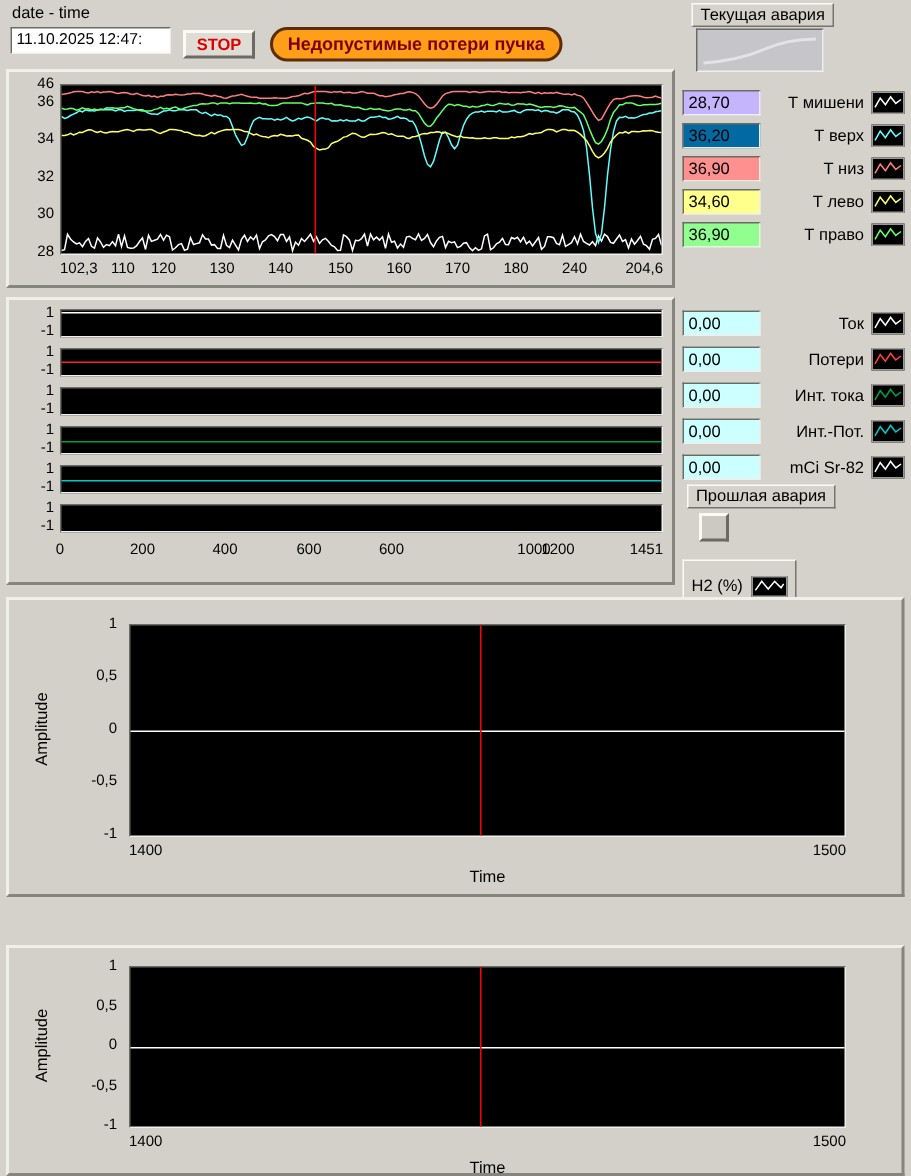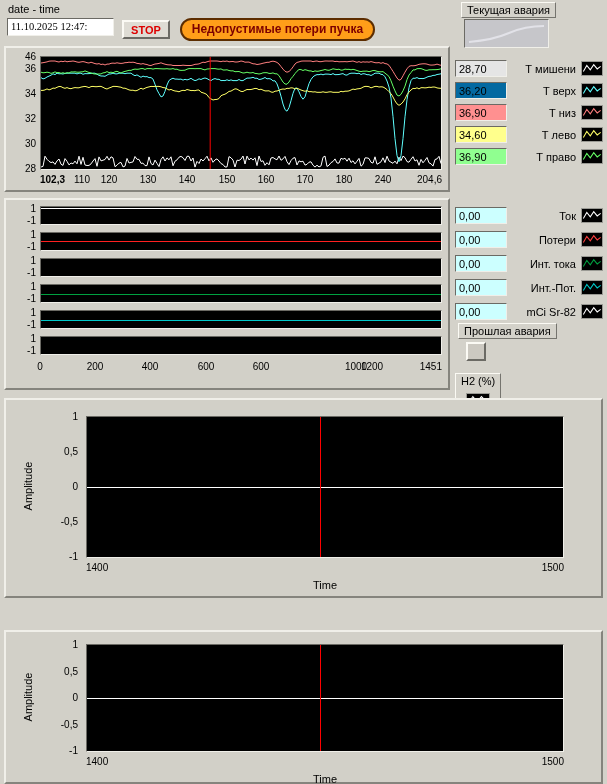--- a/index.html
+++ b/index.html
@@ -8,21 +8,21 @@
     width:607px; height:784px; position:relative; overflow:hidden;
     background:#d4d2ca; color:#000;
     font-family:"Liberation Sans", sans-serif; font-size:11px;
   }
   .abs { position:absolute; }
   .panel {
     position:absolute; background:#d2d0c8;
     border:2px solid; border-color:#f0efe9 #85847d #85847d #f0efe9;
   }
   .sunken {
-    border:1px solid; border-color:#6b6a64 #f0efe9 #f0efe9 #6b6a64;font-family:Liberation Serif, serif;
+    border:1px solid; border-color:#6b6a64 #f0efe9 #f0efe9 #6b6a64;
   }
   .raised {
     border:2px solid; border-color:#fbfaf4 #6b6a64 #6b6a64 #fbfaf4;
   }
   .framed-label {
     position:absolute; display:inline-flex; align-items:center; gap:6px;
     border:1px solid; border-color:#fbfaf4 #75746e #75746e #fbfaf4;
     padding:1px 5px; background:#d4d2ca; white-space:nowrap;
   }
   .plot { position:absolute; background:#000;
@@ -75,36 +75,36 @@
         <polyline points="0,110.0 2,109.4 4,99.2 6,102.3 8,104.3 10,105.6 12,104.9 14,107.4 16,103.9 18,102.0 20,107.2 22,108.4 24,101.6 26,104.3 28,107.9 30,106.0 32,106.8 34,104.1 36,106.8 38,99.2 40,107.4 42,100.3 44,108.0 46,108.5 48,108.4 50,106.9 52,104.0 54,101.6 56,109.3 58,99.9 60,103.9 62,103.2 64,102.5 66,99.3 68,103.1 70,99.8 72,100.9 74,109.7 76,108.2 78,106.1 80,105.4 82,109.9 84,109.1 86,101.5 88,106.0 90,105.4 92,104.9 94,99.5 96,102.3 98,102.4 100,106.4 102,106.1 104,108.6 106,108.6 108,99.9 110,106.5 112,108.0 114,103.1 116,106.4 118,109.6 120,102.5 122,99.8 124,104.0 126,100.9 128,102.8 130,99.8 132,108.8 134,104.2 136,102.9 138,100.2 140,99.4 142,100.7 144,103.5 146,99.3 148,99.3 150,104.0 152,101.0 154,110.1 156,104.4 158,106.5 160,102.0 162,104.0 164,101.7 166,99.2 168,103.9 170,100.9 172,105.3 174,102.9 176,101.9 178,104.0 180,106.6 182,107.5 184,110.0 186,109.9 188,99.6 190,100.8 192,103.1 194,110.0 196,103.2 198,103.5 200,102.1 202,99.0 204,107.0 206,99.1 208,102.9 210,101.1 212,103.1 214,100.8 216,108.6 218,99.0 220,104.5 222,103.8 224,108.3 226,105.7 228,107.8 230,101.0 232,100.5 234,101.9 236,102.8 238,99.0 240,103.3 242,101.9 244,99.4 246,104.7 248,107.6 250,103.6 252,101.2 254,100.6 256,108.0 258,103.9 260,104.8 262,104.2 264,108.1 266,107.3 268,105.2 270,104.8 272,108.2 274,110.1 276,108.2 278,109.9 280,108.9 282,100.3 284,99.1 286,109.5 288,108.2 290,105.6 292,104.5 294,101.9 296,106.0 298,106.1 300,101.3 302,102.2 304,101.2 306,104.2 308,101.2 310,105.5 312,103.8 314,106.9 316,104.2 318,101.4 320,109.2 322,107.3 324,100.9 326,100.9 328,101.5 330,105.3 332,106.1 334,99.8 336,107.3 338,106.1 340,104.8 342,100.8 344,105.6 346,99.2 348,104.0 350,105.2 352,106.3 354,104.1 356,106.8 358,100.2 360,103.7 362,99.1 364,100.7 366,104.6 368,105.2 370,102.3 372,99.7 374,104.0 376,102.8 378,108.3 380,102.4 382,105.8 384,103.3 386,100.5 388,105.8 390,106.8 392,109.1 394,102.5 396,101.9 398,99.3 400,106.6" fill="none" stroke="#ffffff" stroke-width="1"></polyline>
         <polyline points="0,20.6 2,21.9 4,21.3 6,20.0 8,19.1 10,18.2 12,16.8 14,17.6 16,16.2 18,16.8 20,16.7 22,17.0 24,16.4 26,16.2 28,16.2 30,16.2 32,16.2 34,16.2 36,16.9 38,16.2 40,16.2 42,17.3 44,16.6 46,16.7 48,16.6 50,16.4 52,16.2 54,16.2 56,17.2 58,18.4 60,19.0 62,19.0 64,19.3 66,18.1 68,17.0 70,16.9 72,16.2 74,16.8 76,16.9 78,16.2 80,16.2 82,16.2 84,16.7 86,16.2 88,16.2 90,16.2 92,17.7 94,18.7 96,17.9 98,19.1 100,20.3 102,19.1 104,19.8 106,19.6 108,20.6 110,20.6 112,22.1 114,27.3 116,32.9 118,36.6 120,39.9 122,39.0 124,34.3 126,28.0 128,23.5 130,22.1 132,21.2 134,22.1 136,22.1 138,22.3 140,22.1 142,23.1 144,22.3 146,22.9 148,22.3 150,21.3 152,22.7 154,23.6 156,23.0 158,21.8 160,22.5 162,21.5 164,21.0 166,21.6 168,22.8 170,23.6 172,22.2 174,21.6 176,22.3 178,22.3 180,23.6 182,23.5 184,23.6 186,22.8 188,23.6 190,22.9 192,23.6 194,23.6 196,23.6 198,22.5 200,23.6 202,23.6 204,22.3 206,21.1 208,21.1 210,20.9 212,20.3 214,21.3 216,21.2 218,22.5 220,22.2 222,21.5 224,20.5 226,21.8 228,21.6 230,22.1 232,23.9 234,23.8 236,26.9 238,32.4 240,39.2 242,47.0 244,52.6 246,54.2 248,50.6 250,43.7 252,36.3 254,31.2 256,31.1 258,34.8 260,39.5 262,42.2 264,39.8 266,33.0 268,26.7 270,22.5 272,19.8 274,18.4 276,17.6 278,17.7 280,17.1 282,17.8 284,17.1 286,17.1 288,17.2 290,17.6 292,16.6 294,17.7 296,17.6 298,17.5 300,17.0 302,16.6 304,17.9 306,18.1 308,16.8 310,16.2 312,16.2 314,16.2 316,16.7 318,16.2 320,17.5 322,16.7 324,16.9 326,17.7 328,17.7 330,18.5 332,17.5 334,16.2 336,16.2 338,16.2 340,17.3 342,17.7 344,19.8 346,24.0 348,30.0 350,41.1 352,59.6 354,81.6 356,98.5 358,104.7 360,98.6 362,81.6 364,59.8 366,42.7 368,30.7 370,23.6 372,21.2 374,21.3 376,20.6 378,21.6 380,21.5 382,21.6 384,21.1 386,20.1 388,19.4 390,19.2 392,18.4 394,18.3 396,17.5 398,17.2 400,16.8" fill="none" stroke="#5fffff" stroke-width="1"></polyline>
         <polyline points="0,6.0 2,5.7 4,5.3 6,4.9 8,4.2 10,4.0 12,4.0 14,4.0 16,4.6 18,5.0 20,4.2 22,4.7 24,4.0 26,4.8 28,4.4 30,4.3 32,4.0 34,4.4 36,5.0 38,5.3 40,4.9 42,4.6 44,5.0 46,5.7 48,6.0 50,5.2 52,5.9 54,6.6 56,7.0 58,6.6 60,7.5 62,7.1 64,8.0 66,7.1 68,7.1 70,6.3 72,6.1 74,6.3 76,5.8 78,6.2 80,6.4 82,6.2 84,5.7 86,5.6 88,5.2 90,5.4 92,5.2 94,5.6 96,6.4 98,6.6 100,7.1 102,6.6 104,7.2 106,7.5 108,8.3 110,8.5 112,7.7 114,7.0 116,6.8 118,6.4 120,5.8 122,6.6 124,7.2 126,7.7 128,7.9 130,7.9 132,8.5 134,8.5 136,8.5 138,8.5 140,8.5 142,8.2 144,8.4 146,8.5 148,8.5 150,8.5 152,8.0 154,7.3 156,7.2 158,6.9 160,6.0 162,5.2 164,5.5 166,4.8 168,4.2 170,4.0 172,4.0 174,4.0 176,4.0 178,4.3 180,4.7 182,4.1 184,4.4 186,4.0 188,4.8 190,4.6 192,4.5 194,5.0 196,5.0 198,4.7 200,4.0 202,4.4 204,5.2 206,5.1 208,5.1 210,6.0 212,6.8 214,6.9 216,7.5 218,7.2 220,6.8 222,6.2 224,5.8 226,5.3 228,5.3 230,4.5 232,4.2 234,4.6 236,5.4 238,7.0 240,9.6 242,12.1 244,14.3 246,15.2 248,14.5 250,12.6 252,9.9 254,7.0 256,5.4 258,4.9 260,4.2 262,4.0 264,4.0 266,4.0 268,4.0 270,4.0 272,4.7 274,4.2 276,4.0 278,4.6 280,4.7 282,4.3 284,4.0 286,4.0 288,4.1 290,4.0 292,4.0 294,4.6 296,4.3 298,4.8 300,4.7 302,4.7 304,4.6 306,4.8 308,4.5 310,4.3 312,4.0 314,4.7 316,5.3 318,4.6 320,5.4 322,4.8 324,5.1 326,4.9 328,5.2 330,4.6 332,5.1 334,5.7 336,5.8 338,5.6 340,6.3 342,5.6 344,6.6 346,6.9 348,8.3 350,11.3 352,14.4 354,17.8 356,21.0 358,23.2 360,22.4 362,18.8 364,15.1 366,11.8 368,9.4 370,8.7 372,8.8 374,8.6 376,8.1 378,7.3 380,7.0 382,6.8 384,6.8 386,7.1 388,7.8 390,8.1 392,8.0 394,7.8 396,7.1 398,7.8 400,8.3" fill="none" stroke="#ff7f7f" stroke-width="1"></polyline>
         <polyline points="0,33.4 2,33.4 4,32.9 6,31.9 8,32.9 10,32.2 12,31.1 14,31.3 16,30.3 18,29.5 20,29.6 22,30.7 24,31.3 26,30.6 28,31.4 30,31.7 32,31.0 34,30.6 36,30.8 38,30.8 40,30.1 42,29.7 44,29.4 46,29.9 48,30.6 50,29.6 52,29.4 54,29.7 56,29.7 58,29.4 60,29.4 62,30.3 64,31.4 66,32.0 68,31.0 70,30.3 72,29.4 74,29.4 76,29.5 78,29.9 80,30.2 82,31.2 84,31.2 86,32.0 88,32.9 90,33.3 92,33.2 94,33.8 96,33.5 98,32.4 100,31.2 102,32.2 104,31.2 106,30.4 108,29.9 110,29.4 112,29.5 114,29.4 116,29.4 118,29.4 120,29.8 122,30.6 124,30.8 126,31.9 128,33.0 130,32.4 132,33.4 134,34.0 136,34.2 138,34.8 140,33.8 142,33.3 144,33.6 146,32.5 148,33.0 150,33.6 152,33.5 154,33.7 156,33.1 158,33.0 160,35.2 162,35.8 164,36.5 166,37.7 168,40.6 170,41.9 172,43.0 174,42.5 176,42.4 178,41.5 180,38.7 182,37.8 184,37.2 186,36.0 188,34.4 190,34.1 192,32.9 194,31.8 196,32.1 198,33.3 200,34.4 202,34.5 204,33.4 206,32.5 208,32.6 210,32.5 212,32.0 214,31.4 216,31.6 218,32.7 220,32.2 222,33.1 224,33.9 226,33.9 228,33.8 230,35.0 232,35.3 234,34.2 236,34.0 238,33.3 240,32.4 242,32.0 244,32.2 246,31.3 248,31.4 250,30.8 252,31.0 254,32.0 256,31.2 258,32.1 260,33.0 262,33.7 264,34.3 266,33.6 268,34.7 270,34.6 272,35.0 274,34.8 276,35.3 278,35.3 280,35.3 282,34.8 284,35.3 286,35.3 288,34.9 290,34.8 292,35.3 294,35.3 296,35.3 298,35.3 300,34.3 302,34.8 304,34.2 306,34.2 308,33.9 310,33.0 312,32.1 314,32.5 316,31.9 318,31.7 320,31.3 322,30.1 324,29.4 326,29.4 328,29.7 330,30.9 332,30.1 334,29.4 336,29.4 338,30.0 340,29.8 342,30.0 344,31.1 346,32.6 348,34.7 350,36.6 352,40.0 354,43.9 356,46.9 358,48.3 360,47.1 362,45.0 364,41.9 366,37.7 368,35.1 370,33.0 372,31.4 374,31.6 376,30.8 378,31.9 380,30.7 382,30.7 384,30.9 386,30.7 388,30.2 390,30.4 392,30.0 394,30.1 396,30.9 398,31.2 400,31.3" fill="none" stroke="#ffff66" stroke-width="1"></polyline>
         <polyline points="0,15.2 2,15.8 4,15.6 6,15.2 8,15.5 10,16.4 12,15.8 14,14.9 16,15.6 18,15.5 20,16.3 22,15.7 24,16.4 26,15.7 28,16.0 30,14.9 32,15.0 34,14.8 36,15.2 38,15.2 40,14.9 42,14.8 44,13.9 46,14.7 48,15.5 50,15.9 52,16.7 54,17.0 56,17.0 58,17.0 60,16.9 62,15.9 64,15.6 66,14.6 68,15.6 70,15.2 72,15.7 74,14.8 76,14.3 78,15.3 80,16.0 82,15.0 84,14.4 86,13.9 88,13.3 90,13.4 92,12.5 94,12.1 96,12.3 98,12.1 100,11.6 102,11.6 104,12.4 106,11.6 108,11.6 110,11.6 112,12.1 114,11.6 116,11.6 118,11.7 120,11.8 122,11.9 124,11.9 126,11.7 128,12.0 130,12.0 132,11.6 134,12.3 136,12.2 138,13.1 140,13.4 142,13.3 144,13.2 146,12.2 148,11.6 150,11.6 152,11.6 154,11.7 156,11.6 158,11.6 160,11.6 162,12.4 164,12.9 166,12.0 168,11.9 170,11.6 172,11.6 174,11.6 176,12.0 178,12.2 180,11.9 182,13.0 184,13.0 186,12.8 188,13.5 190,13.9 192,13.8 194,14.7 196,14.6 198,14.5 200,15.3 202,16.0 204,15.8 206,15.2 208,15.8 210,15.9 212,15.5 214,16.4 216,16.6 218,17.0 220,16.6 222,15.8 224,15.7 226,15.7 228,16.4 230,16.4 232,15.9 234,16.8 236,16.8 238,18.6 240,21.9 242,25.1 244,27.0 246,27.2 248,25.0 250,21.7 252,19.3 254,16.6 256,14.2 258,12.5 260,12.6 262,13.5 264,12.7 266,13.2 268,13.9 270,13.9 272,14.7 274,13.9 276,14.3 278,14.1 280,13.5 282,13.1 284,12.5 286,13.1 288,13.3 290,12.6 292,11.8 294,12.2 296,12.5 298,12.2 300,13.2 302,13.0 304,12.1 306,12.4 308,12.3 310,12.8 312,12.3 314,12.8 316,13.5 318,14.2 320,14.6 322,14.2 324,14.2 326,14.1 328,14.7 330,14.2 332,13.5 334,13.6 336,14.3 338,14.7 340,14.8 342,14.6 344,16.2 346,17.7 348,19.5 350,23.8 352,29.2 354,33.9 356,38.1 358,39.0 360,37.3 362,33.8 364,29.1 366,22.6 368,18.0 370,15.6 372,12.9 374,12.9 376,11.7 378,11.6 380,11.6 382,12.3 384,13.2 386,13.4 388,12.8 390,12.8 392,12.7 394,12.7 396,12.6 398,12.3 400,11.8" fill="none" stroke="#66ff66" stroke-width="1"></polyline>
         <line x1="169.2" x2="169.2" y1="0" y2="112" stroke="#ff0000"></line>
       </svg>
   </div>
 
   <div class="abs" style="left:34px; top:126px; width:402px; height:12px;">
-    <span class="tick" style="left:0;font-weight:bold;">102,3</span>
+    <span class="tick" style="left:0;">102,3</span>
     <span class="tick" style="left:30px;  transform:translateX(-50%);margin-left:12px;">110</span>
     <span class="tick" style="left:69px;  transform:translateX(-50%);">120</span>
     <span class="tick" style="left:108px; transform:translateX(-50%);">130</span>
     <span class="tick" style="left:147px; transform:translateX(-50%);">140</span>
     <span class="tick" style="left:187px; transform:translateX(-50%);">150</span>
     <span class="tick" style="left:226px; transform:translateX(-50%);">160</span>
     <span class="tick" style="left:265px; transform:translateX(-50%);">170</span>
     <span class="tick" style="left:304px; transform:translateX(-50%);">180</span>
     <span class="tick" style="left:343px; transform:translateX(-50%);">240</span>
     <span class="tick" style="right:0;">204,6</span>
   </div>
 </div>
 
 <div class="readout-row" style="left:455px; top:60px;">
-  <span class="vbox" style="background: #e5e5e5;">28,70</span>
+  <span class="vbox" style="background: #c4b5fd;">28,70</span>
   <span class="rlabel">Т мишени</span>
   <svg class="icon-wave" width="22" height="15" viewBox="0 0 22 15">
       <polyline points="1,11 5,4 9,9 13,3 17,8 21,5" fill="none" stroke-width="1.2" style="stroke: rgb(255, 255, 255);"></polyline>
     </svg>
 </div>
 <div class="readout-row" style="left:455px; top:82px;">
   <span class="vbox" style="background: #0369a1;">36,20</span>
   <span class="rlabel">Т верх</span>
   <svg class="icon-wave" width="22" height="15" viewBox="0 0 22 15">
       <polyline points="1,11 5,4 9,9 13,3 17,8 21,5" fill="none" stroke-width="1.2" style="stroke: rgb(95, 255, 255);"></polyline>
@@ -214,21 +214,21 @@
   <span class="vbox" style="background: rgb(204, 255, 255);">0,00</span>
   <span class="rlabel">mCi Sr-82</span>
   <svg class="icon-wave" width="22" height="15" viewBox="0 0 22 15">
       <polyline points="1,11 5,4 9,9 13,3 17,8 21,5" fill="none" stroke-width="1.2" style="stroke: rgb(255, 255, 255);"></polyline>
     </svg>
 </div>
 
 <span class="framed-label" style="left:458px; top:323px;">Прошлая авария</span>
 <div class="abs raised" style="left:466px; top:342px; width:20px; height:19px; background:#ccc9c1;"></div>
 
-<div class="framed-label" style="left:455px; top:373px; height:36px;flex-direction:column;">
+<div class="framed-label" style="left:455px; top:373px; height:36px;">
   <span>H2 (%)</span>
   <svg class="icon-wave" width="24" height="14" viewBox="0 0 24 14">
       <polyline points="1,10 6,3 11,9 16,3 21,8 23,5" fill="none" stroke-width="1.2" style="stroke: rgb(255, 255, 255);"></polyline>
     </svg>
 </div>
 
 <div class="panel" style="left:4px; top:398px; width:599px; height:200px;">
   <span class="ylab" style="left:22px; top:86px;">Amplitude</span>
   <span class="tick" style="left:0; top:16px;  width:72px; text-align:right; transform:translateY(-50%);">1</span>
   <span class="tick" style="left:0; top:51px;  width:72px; text-align:right; transform:translateY(-50%);">0,5</span>

